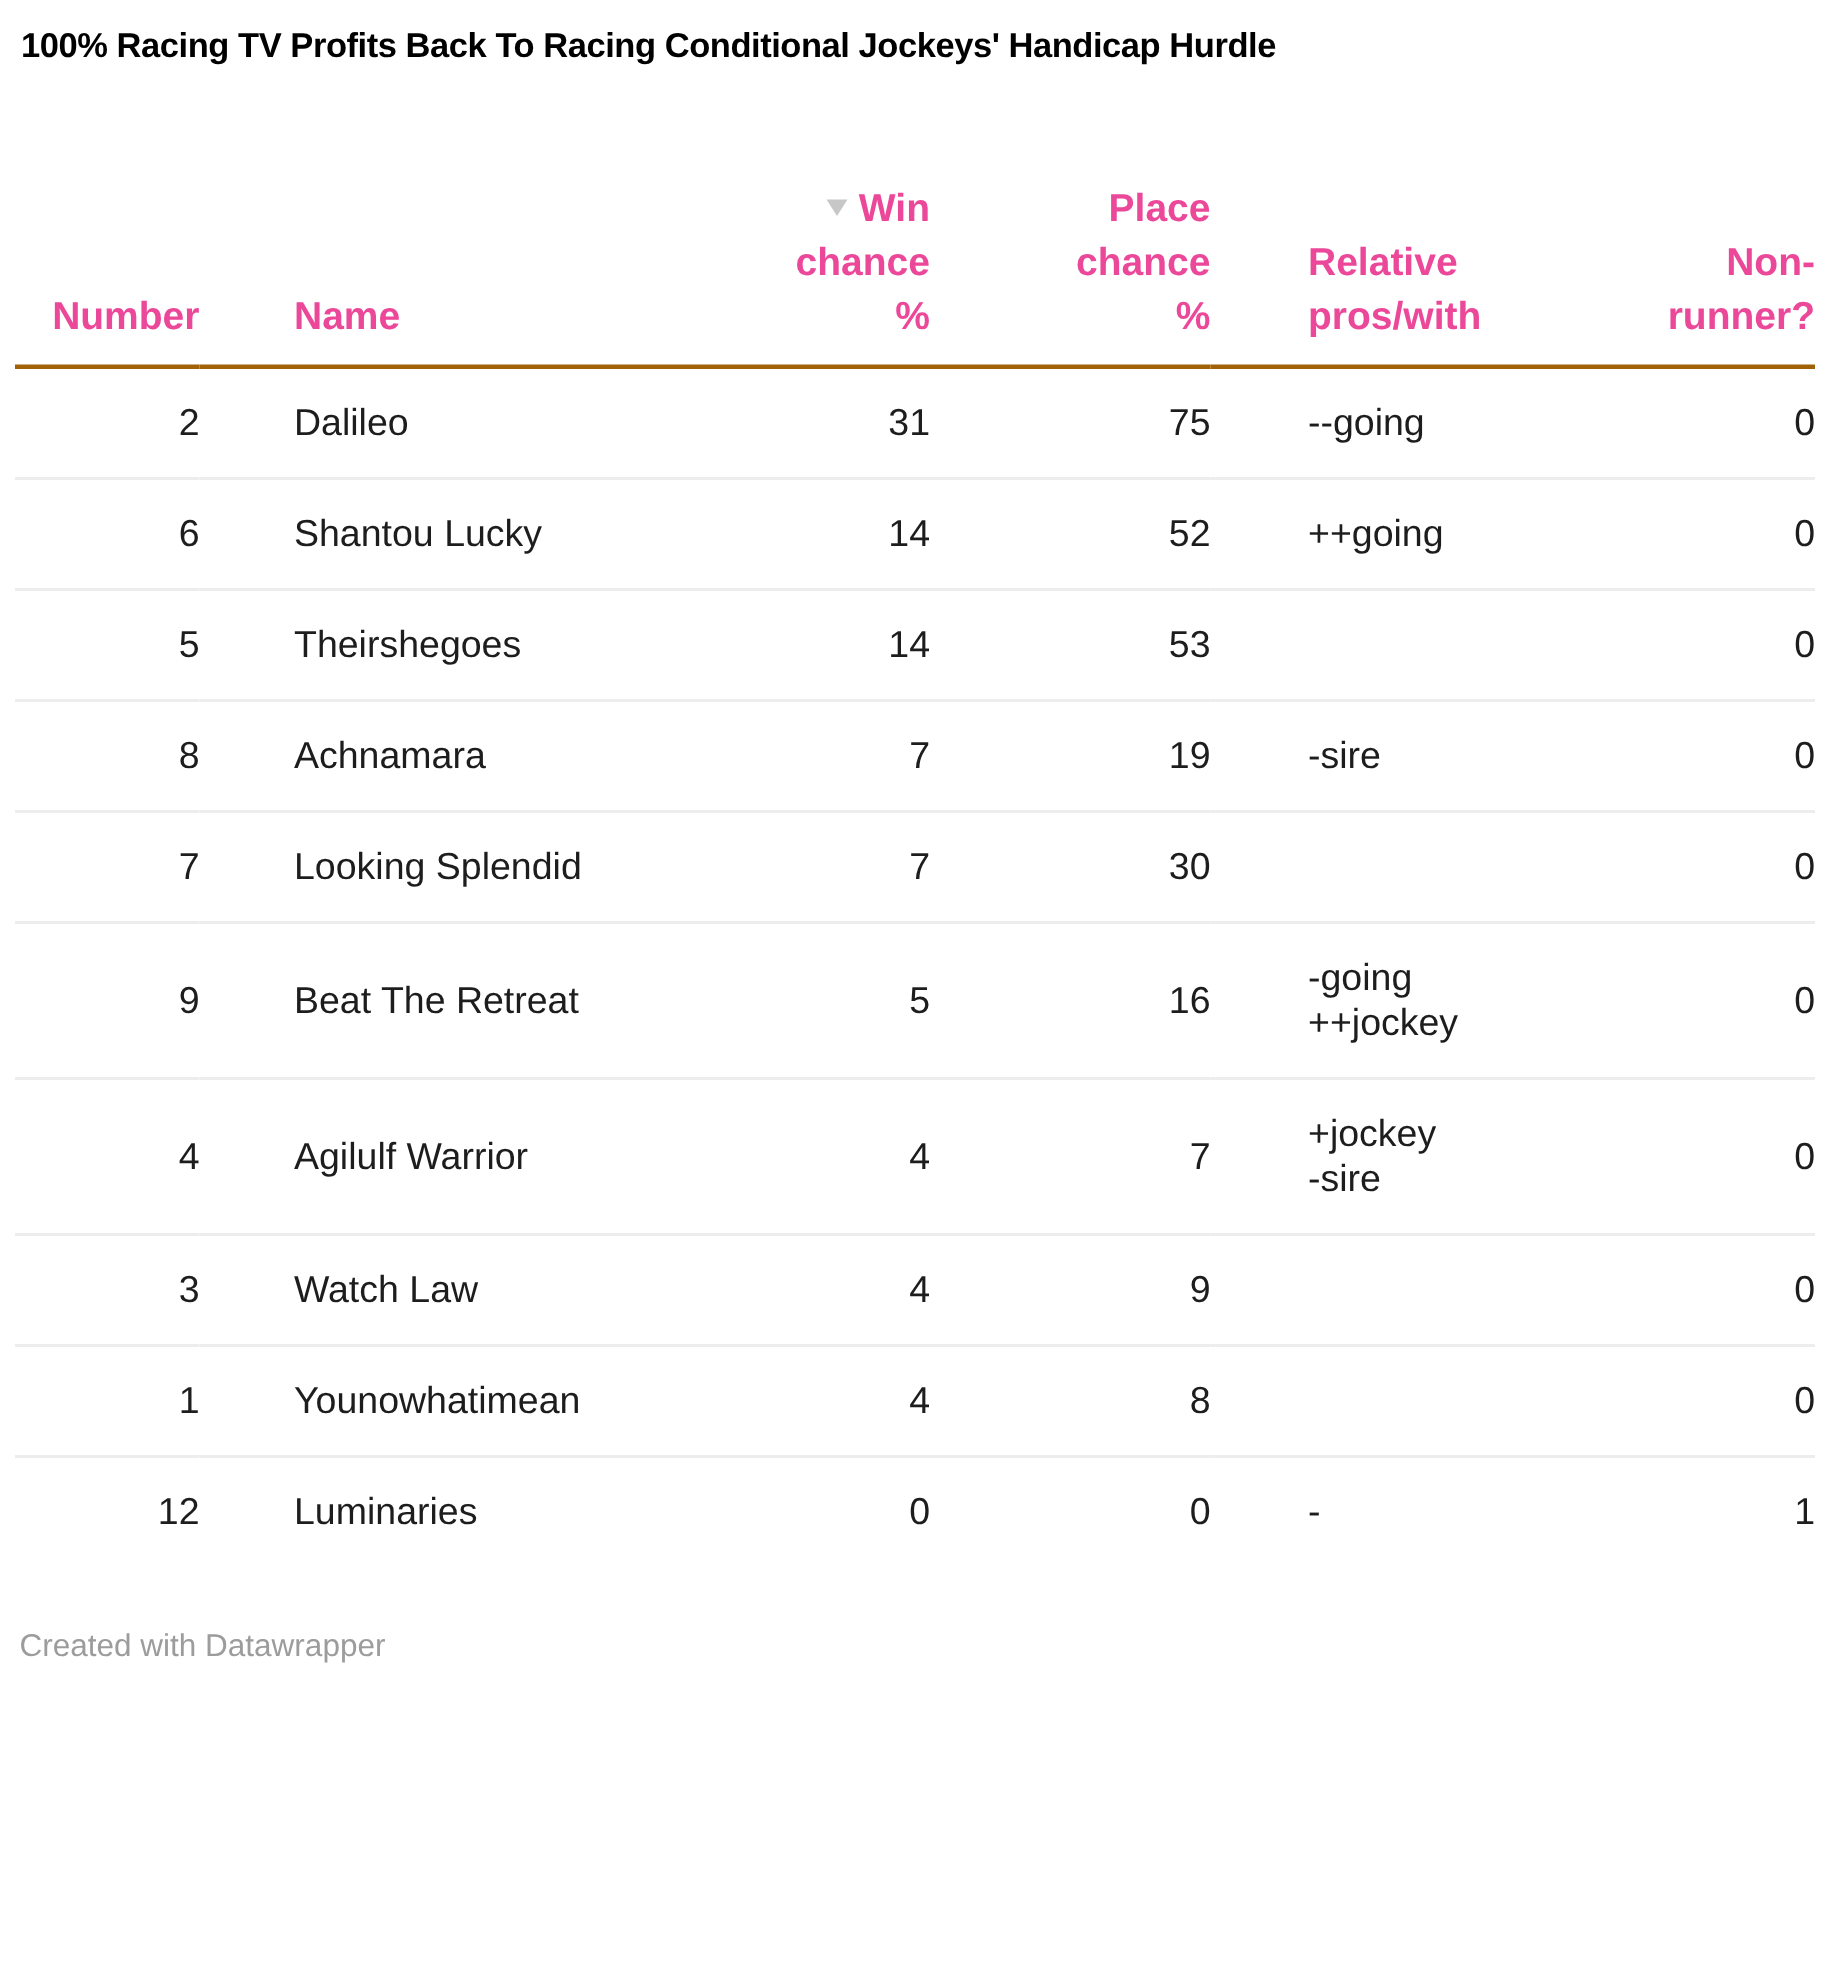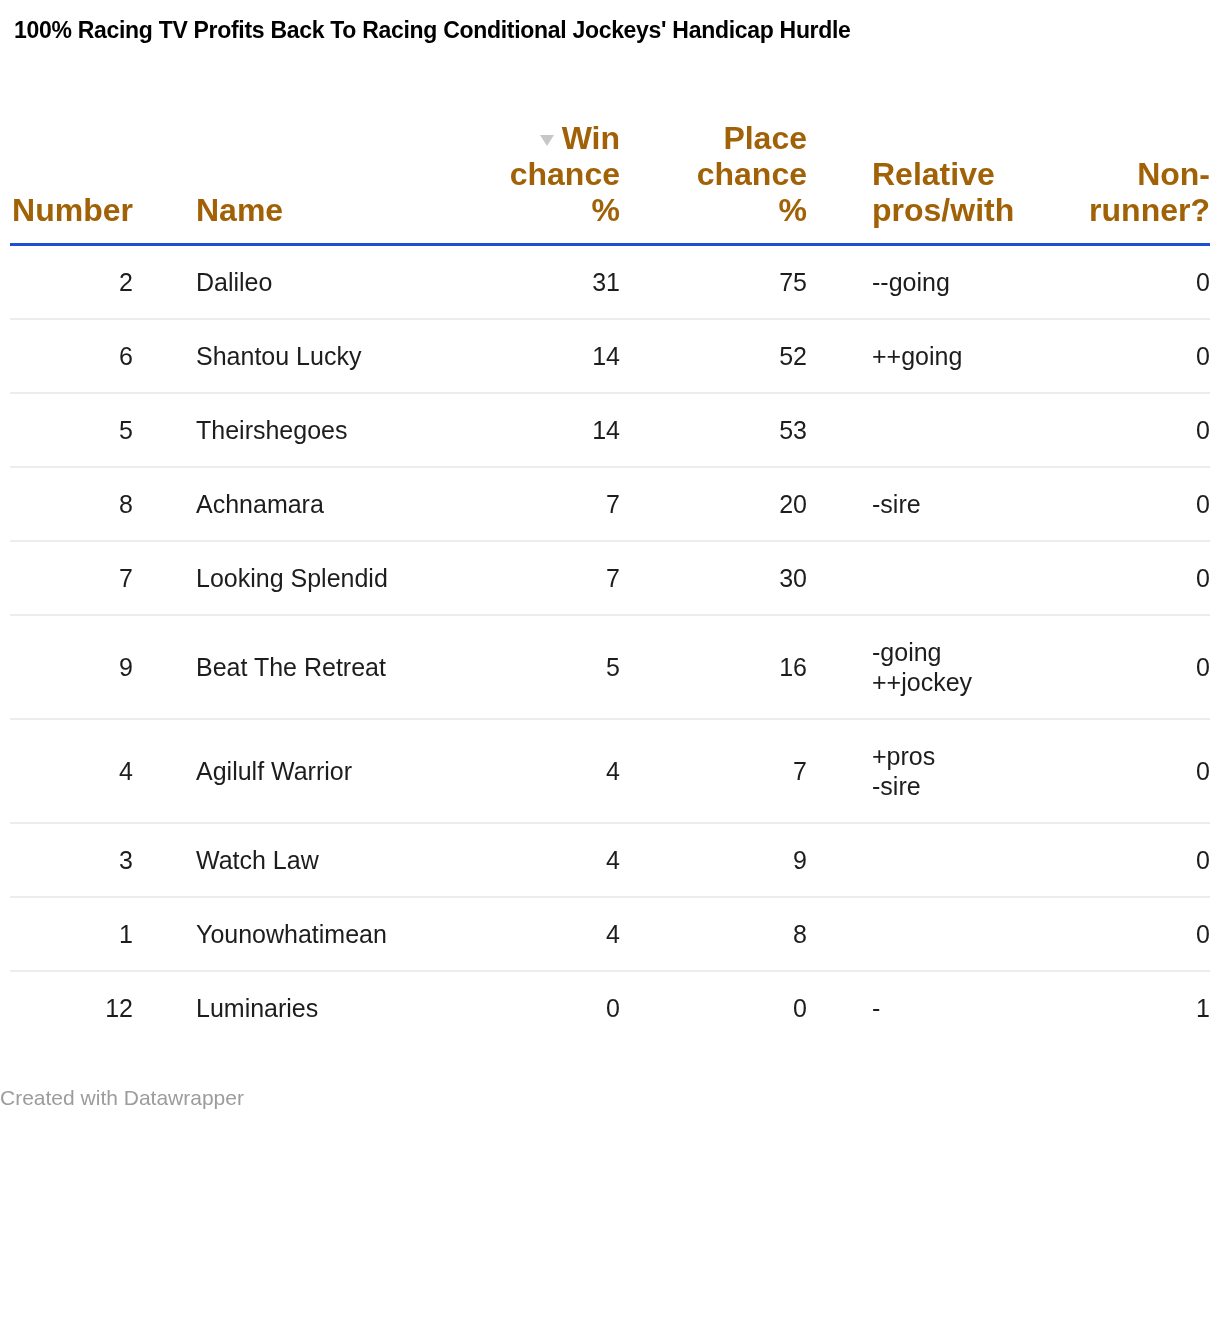--- a/index.html
+++ b/index.html
@@ -21,24 +21,24 @@
   }
   table.dw-table {
     border-collapse: collapse;
     table-layout: fixed;
     width: 1200px;
     margin: 66px 10px 0 10px;
   }
   th {
     vertical-align: bottom;
     padding: 0 0 15px 0;
-    font-size: 32px;
+    font-size: 26px;
     font-weight: bold;
-    color: #a16207;
-    border-bottom: 3px solid #1d4ed8;
+    color: #ec4899;
+    border-bottom: 3px solid #a16207;
     cursor: pointer;
   }
   th .hl { line-height: 36px; display: block; }
   td {
     font-size: 25px;
     color: #1d1d1d;
     padding: 21px 0;
     line-height: 30px;
     border-bottom: 2px solid #ededed;
     vertical-align: middle;
@@ -53,21 +53,21 @@
     display: inline-block;
     width: 0; height: 0;
     border-left: 7px solid transparent;
     border-right: 7px solid transparent;
     border-top: 11px solid #c7c7c7;
     margin-right: 8px;
     position: relative;
     top: -3px;
   }
   .footer {
-    margin: 42px 0 0 0;
+    margin: 42px 0 0 13px;
     font-size: 21px;
     color: #9c9c9c;
   }
   .footer a { color: #9c9c9c; text-decoration: none; cursor: pointer; }
 </style>
 </head>
 <body>
 
 <div>
 
@@ -132,21 +132,21 @@
         <td class="al name-pad">Theirshegoes</td>
         <td class="ar">14</td>
         <td class="ar">53</td>
         <td class="pros pros-pad"></td>
         <td class="ar">0</td>
       </tr>
       <tr>
         <td class="ar">8</td>
         <td class="al name-pad">Achnamara</td>
         <td class="ar">7</td>
-        <td class="ar">20</td>
+        <td class="ar">19</td>
         <td class="pros pros-pad">-sire</td>
         <td class="ar">0</td>
       </tr>
       <tr>
         <td class="ar">7</td>
         <td class="al name-pad">Looking Splendid</td>
         <td class="ar">7</td>
         <td class="ar">30</td>
         <td class="pros pros-pad"></td>
         <td class="ar">0</td>
@@ -158,21 +158,21 @@
         <td class="ar">16</td>
         <td class="pros pros-pad">-going
 ++jockey</td>
         <td class="ar">0</td>
       </tr>
       <tr>
         <td class="ar">4</td>
         <td class="al name-pad">Agilulf Warrior</td>
         <td class="ar">4</td>
         <td class="ar">7</td>
-        <td class="pros pros-pad">+pros
+        <td class="pros pros-pad">+jockey
 -sire</td>
         <td class="ar">0</td>
       </tr>
       <tr>
         <td class="ar">3</td>
         <td class="al name-pad">Watch Law</td>
         <td class="ar">4</td>
         <td class="ar">9</td>
         <td class="pros pros-pad"></td>
         <td class="ar">0</td>

